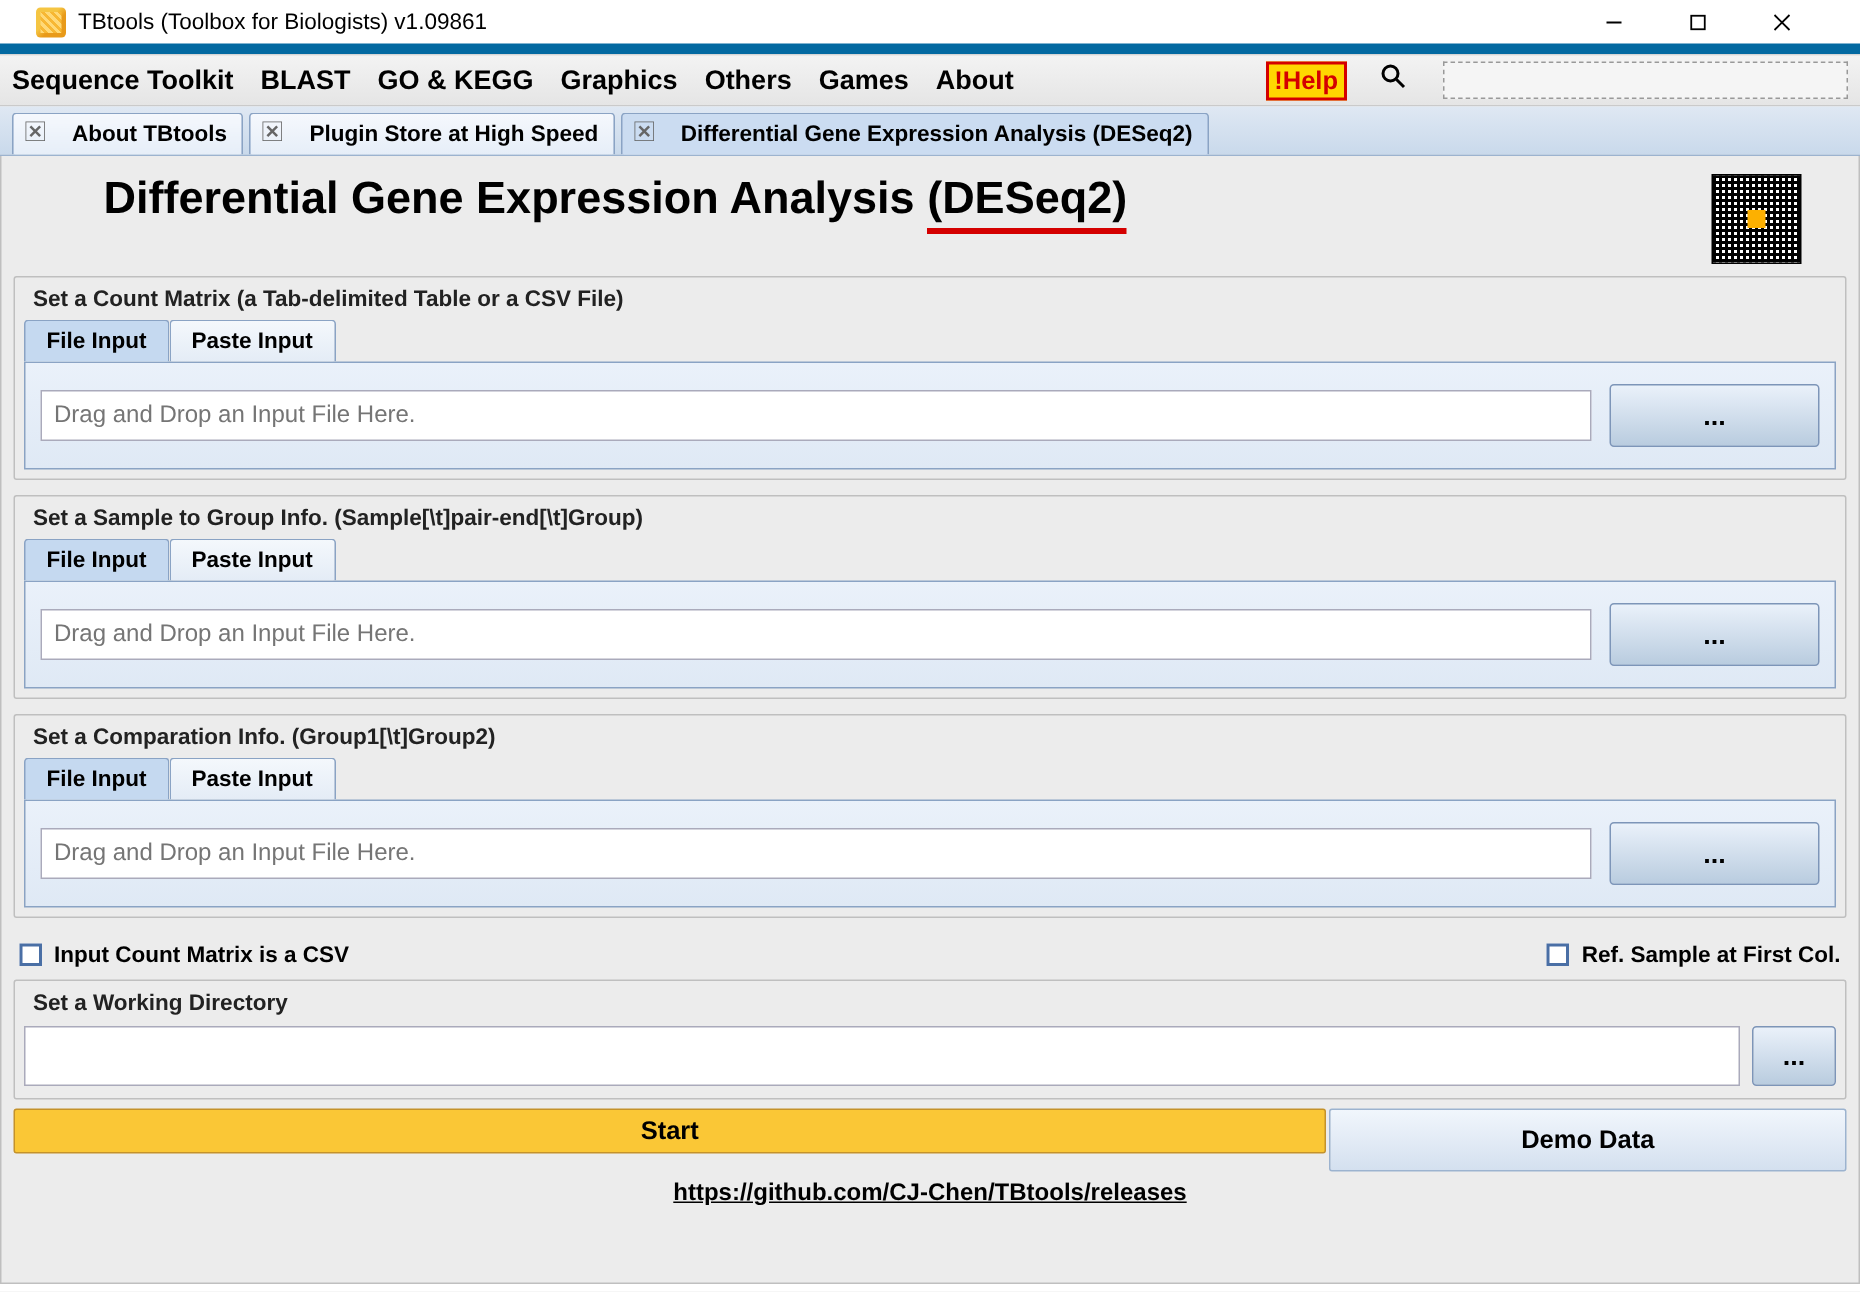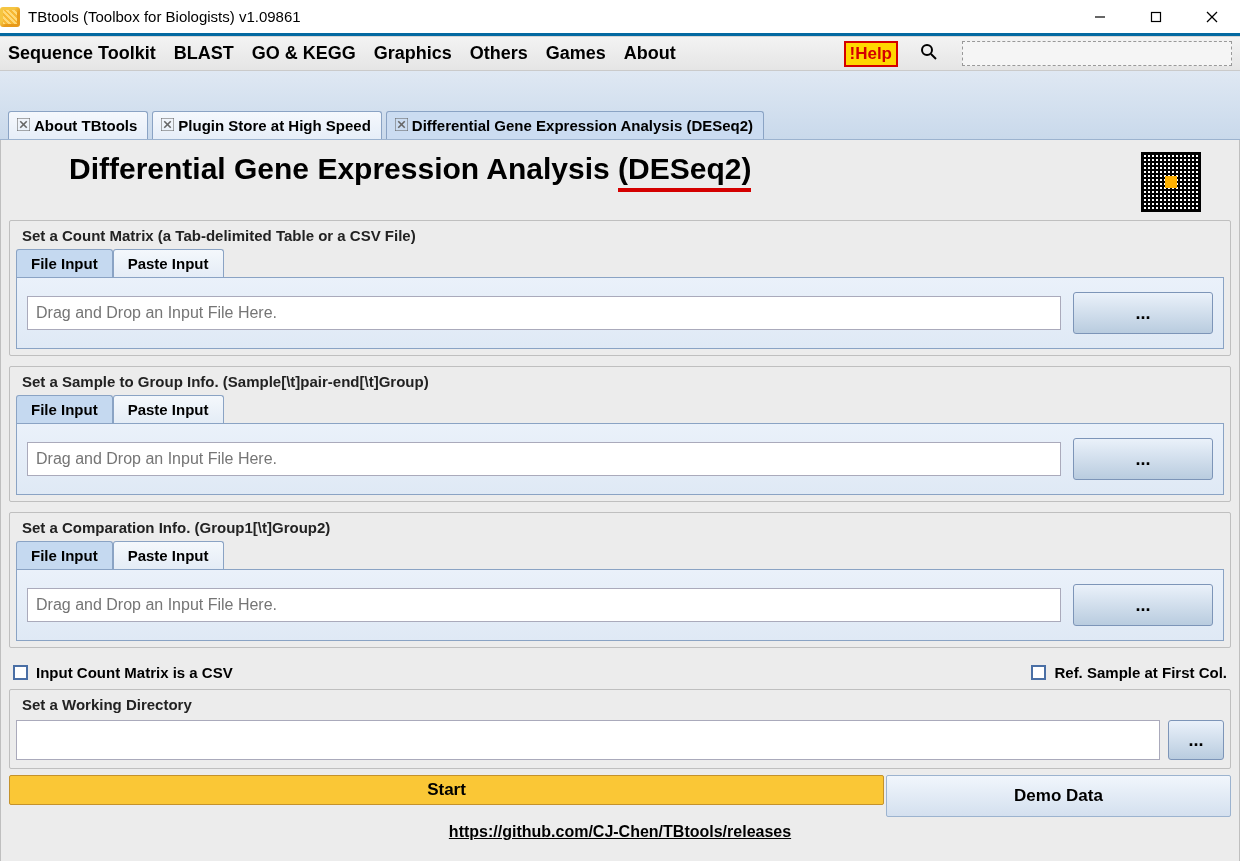--- a/index.html
+++ b/index.html
@@ -1,34 +1,34 @@
 <!DOCTYPE html>
 <html><head>
 <meta charset="utf-8">
 <style>
 * { box-sizing: border-box; margin: 0; padding: 0; font-family: Arial, sans-serif; }
 body { background: #fff; width: 1240px; height: 861px; overflow: hidden; }
 
-.titlebar { height: 36px; display: flex; align-items: center; padding: 0 0; background: #fff; border-bottom: 3px solid #0369a1;}
+.titlebar { height: 36px; display: flex; align-items: center; padding: 0 24px; background: #fff; border-bottom: 7px solid #0369a1;}
 .titlebar .app-icon { width: 20px; height: 20px; margin-right: 8px; background: linear-gradient(135deg,#f5c542 40%,#e89a1a 60%); border-radius:3px; position:relative;}
 .titlebar .app-icon::before { content:""; position:absolute; inset:3px; background: repeating-linear-gradient(45deg,#ffd977,#ffd977 2px,#f7b733 2px,#f7b733 4px);}
 .titlebar .title-text { font-size: 15px; color:#000;}
 .titlebar .win-controls { margin-left:auto; display:flex; gap:0;}
 .titlebar .win-btn { width: 56px; height: 36px; display:flex; align-items:center; justify-content:center; font-size:14px; color:#000; cursor:default;}
 .titlebar .win-btn svg { width:12px; height:12px; }
 
 .menubar { height: 35px; background: linear-gradient(#f3f3f3,#e5e5e5); border-top: 1px solid #d5d5d5; border-bottom:1px solid #cacaca; display:flex; align-items:center; padding: 0 8px; gap: 18px;}
 .menubar .menu-item { font-size:18px; font-weight:bold; color:#000; cursor:default;}
 .menubar .spacer { flex:1;}
 .help-badge { background:#ffd700; border:2px solid #d40000; color:#d40000; font-weight:bold; font-size:17px; padding:1px 4px; cursor:default;}
 .search-icon { margin-left:4px;}
 .search-dotted { margin-left:6px; border:1px dashed #999; width:270px; height:25px; background:#f5f5f5;}
 
 .tabbar { background: linear-gradient(#dfe8f3,#c9d9eb); border-bottom:1px solid #9cb3cf; display:flex; align-items:flex-end; padding: 4px 8px 0 8px; gap:4px;}
-.doc-tab { display:flex; align-items:center; gap:4px; border:1px solid #8aa3c4; border-bottom:none; padding:5px 10px 5px 8px; font-size:15px; font-weight:bold; background: linear-gradient(#f5f8fd,#e6eef8); border-radius:3px 3px 0 0; cursor:default;margin-top:36px;}
+.doc-tab { display:flex; align-items:center; gap:18px; border:1px solid #8aa3c4; border-bottom:none; padding:5px 10px 5px 8px; font-size:15px; font-weight:bold; background: linear-gradient(#f5f8fd,#e6eef8); border-radius:3px 3px 0 0; cursor:default;}
 .doc-tab.active { background:#cbdcf1;}
 .doc-tab .x-icon svg{width:13px;height:13px;}
 
 .content { padding: 6px 8px 2px 8px; background:#ececec; height: 752px; border:1px solid #bfbfbf; border-top:none;}
 .page-header { display:flex; align-items:flex-start; padding: 6px 20px 4px 60px;}
 .page-header h1 { font-size:30px; font-weight:bold; color:#000;}
 .page-header .underline { display:inline-block; position: relative;}
 .page-header .underline::after { content:""; position:absolute; left:0; right:0; bottom:-6px; height:4px; background:#d40000;}
 .qr-placeholder { margin-left:auto; width:60px; height:60px; margin-right:10px; background:
  repeating-linear-gradient(0deg,#000,#000 2px,#fff 2px,#fff 4px),

